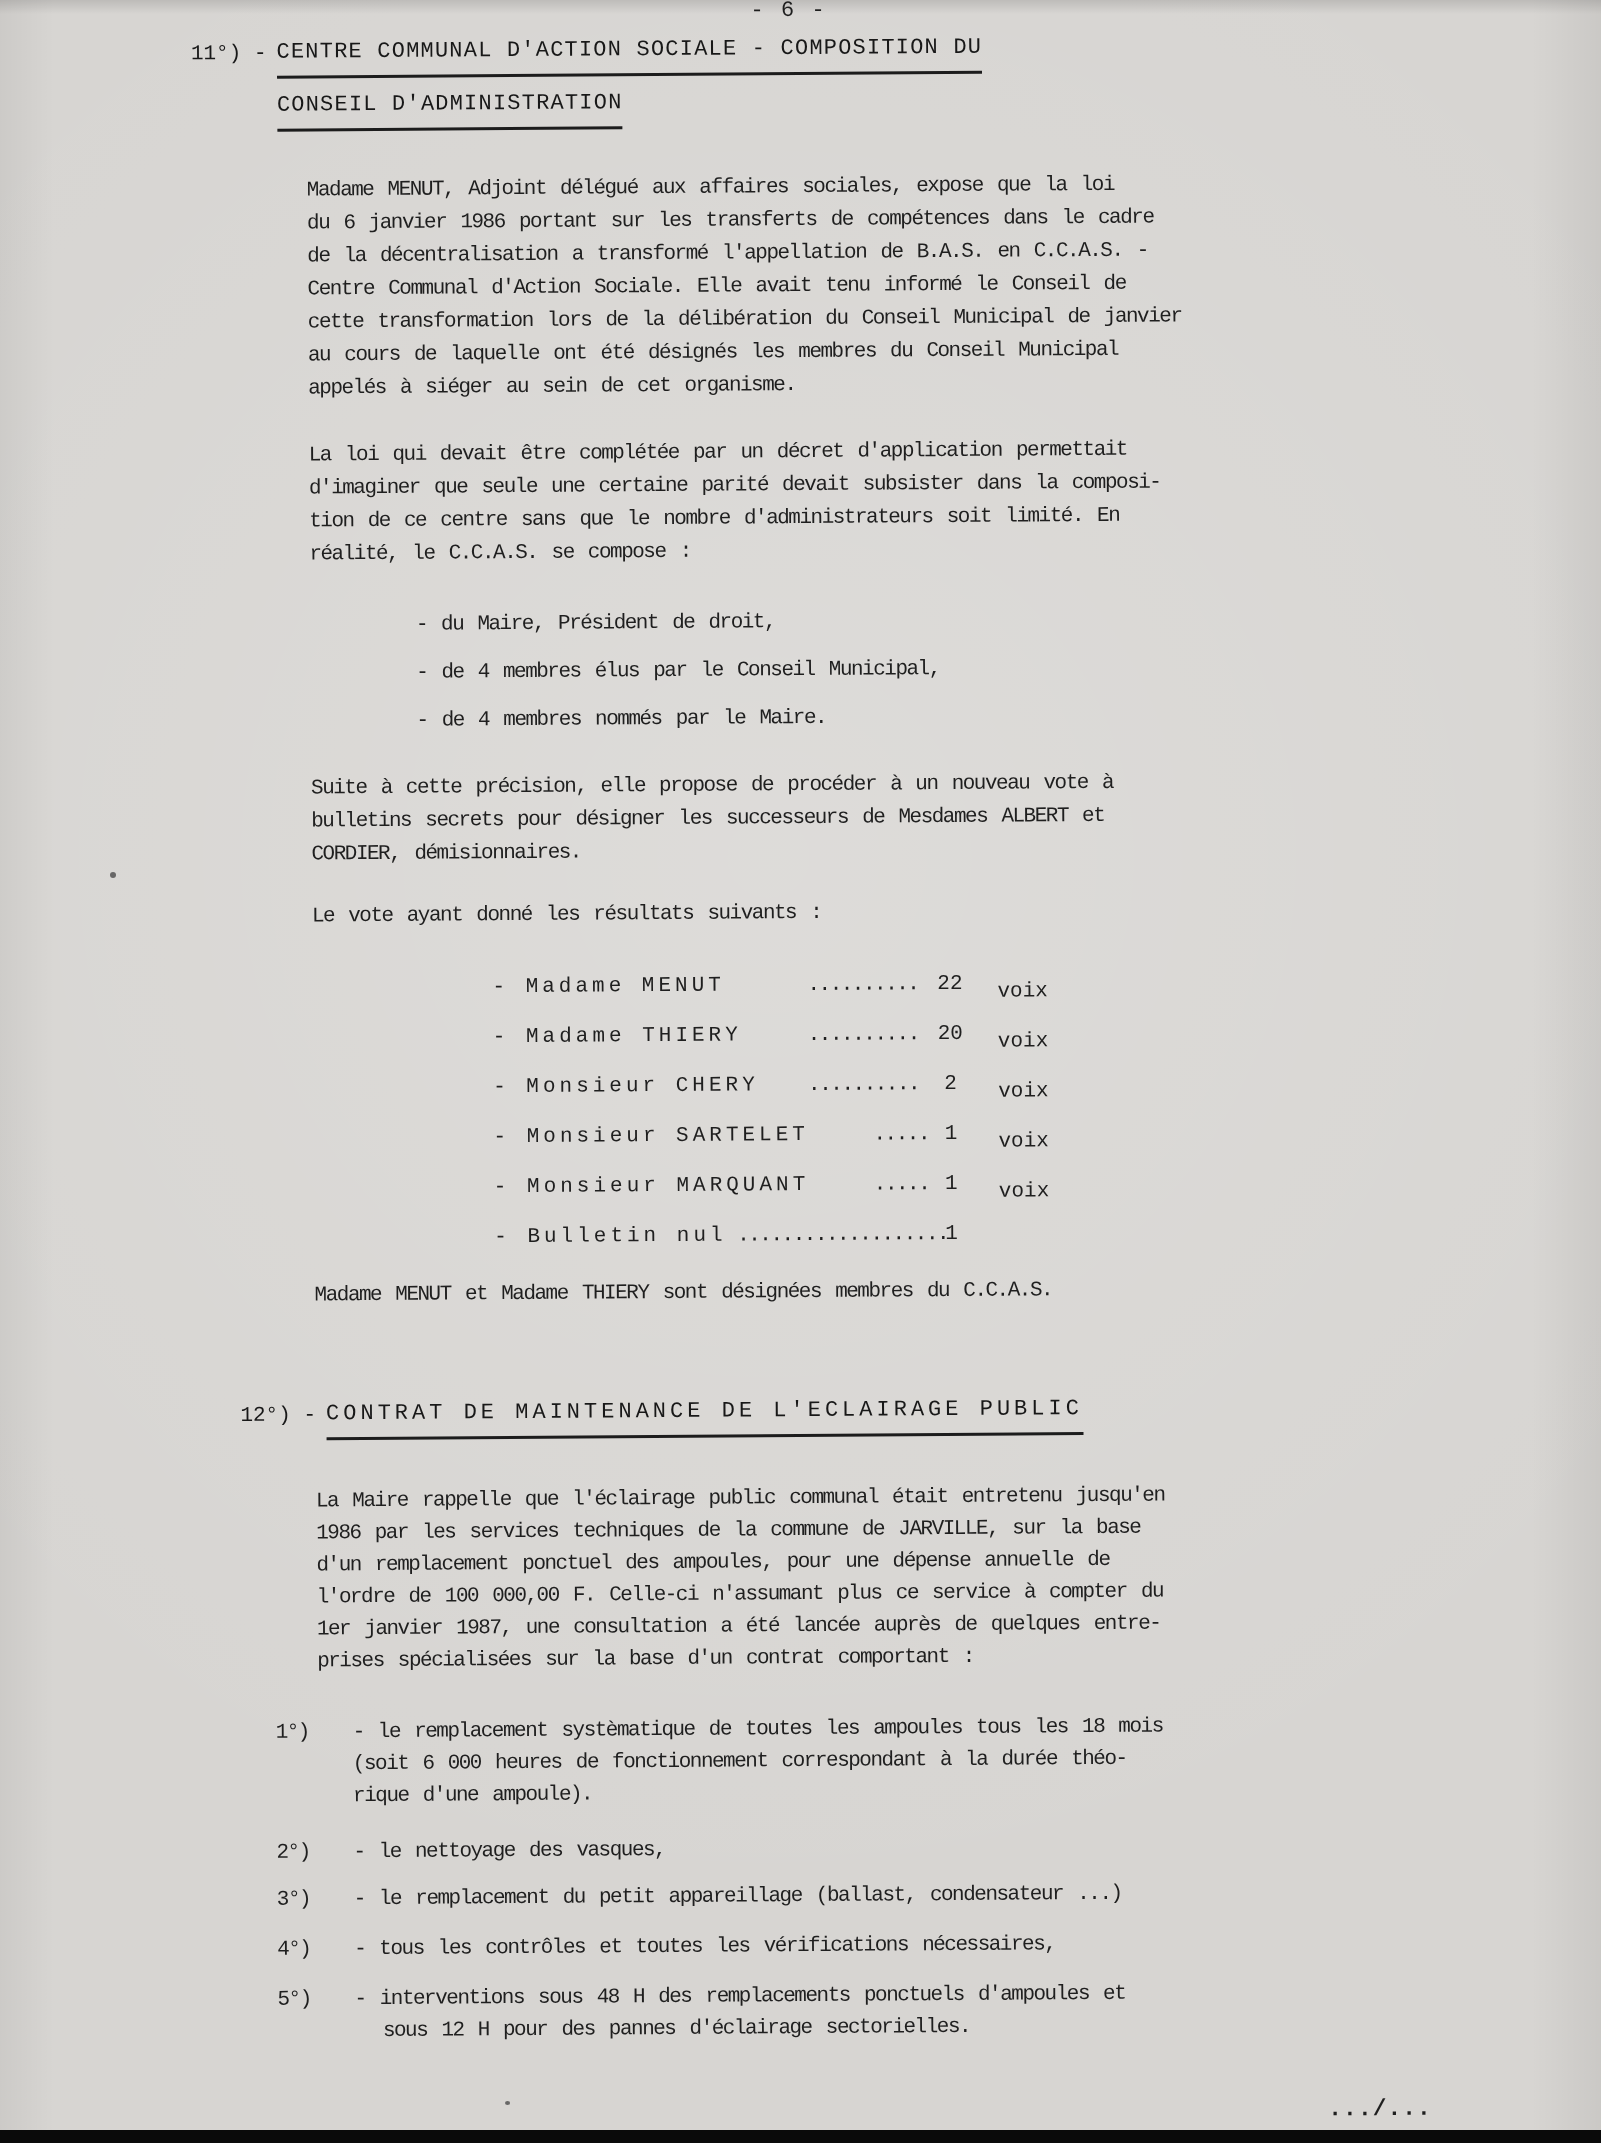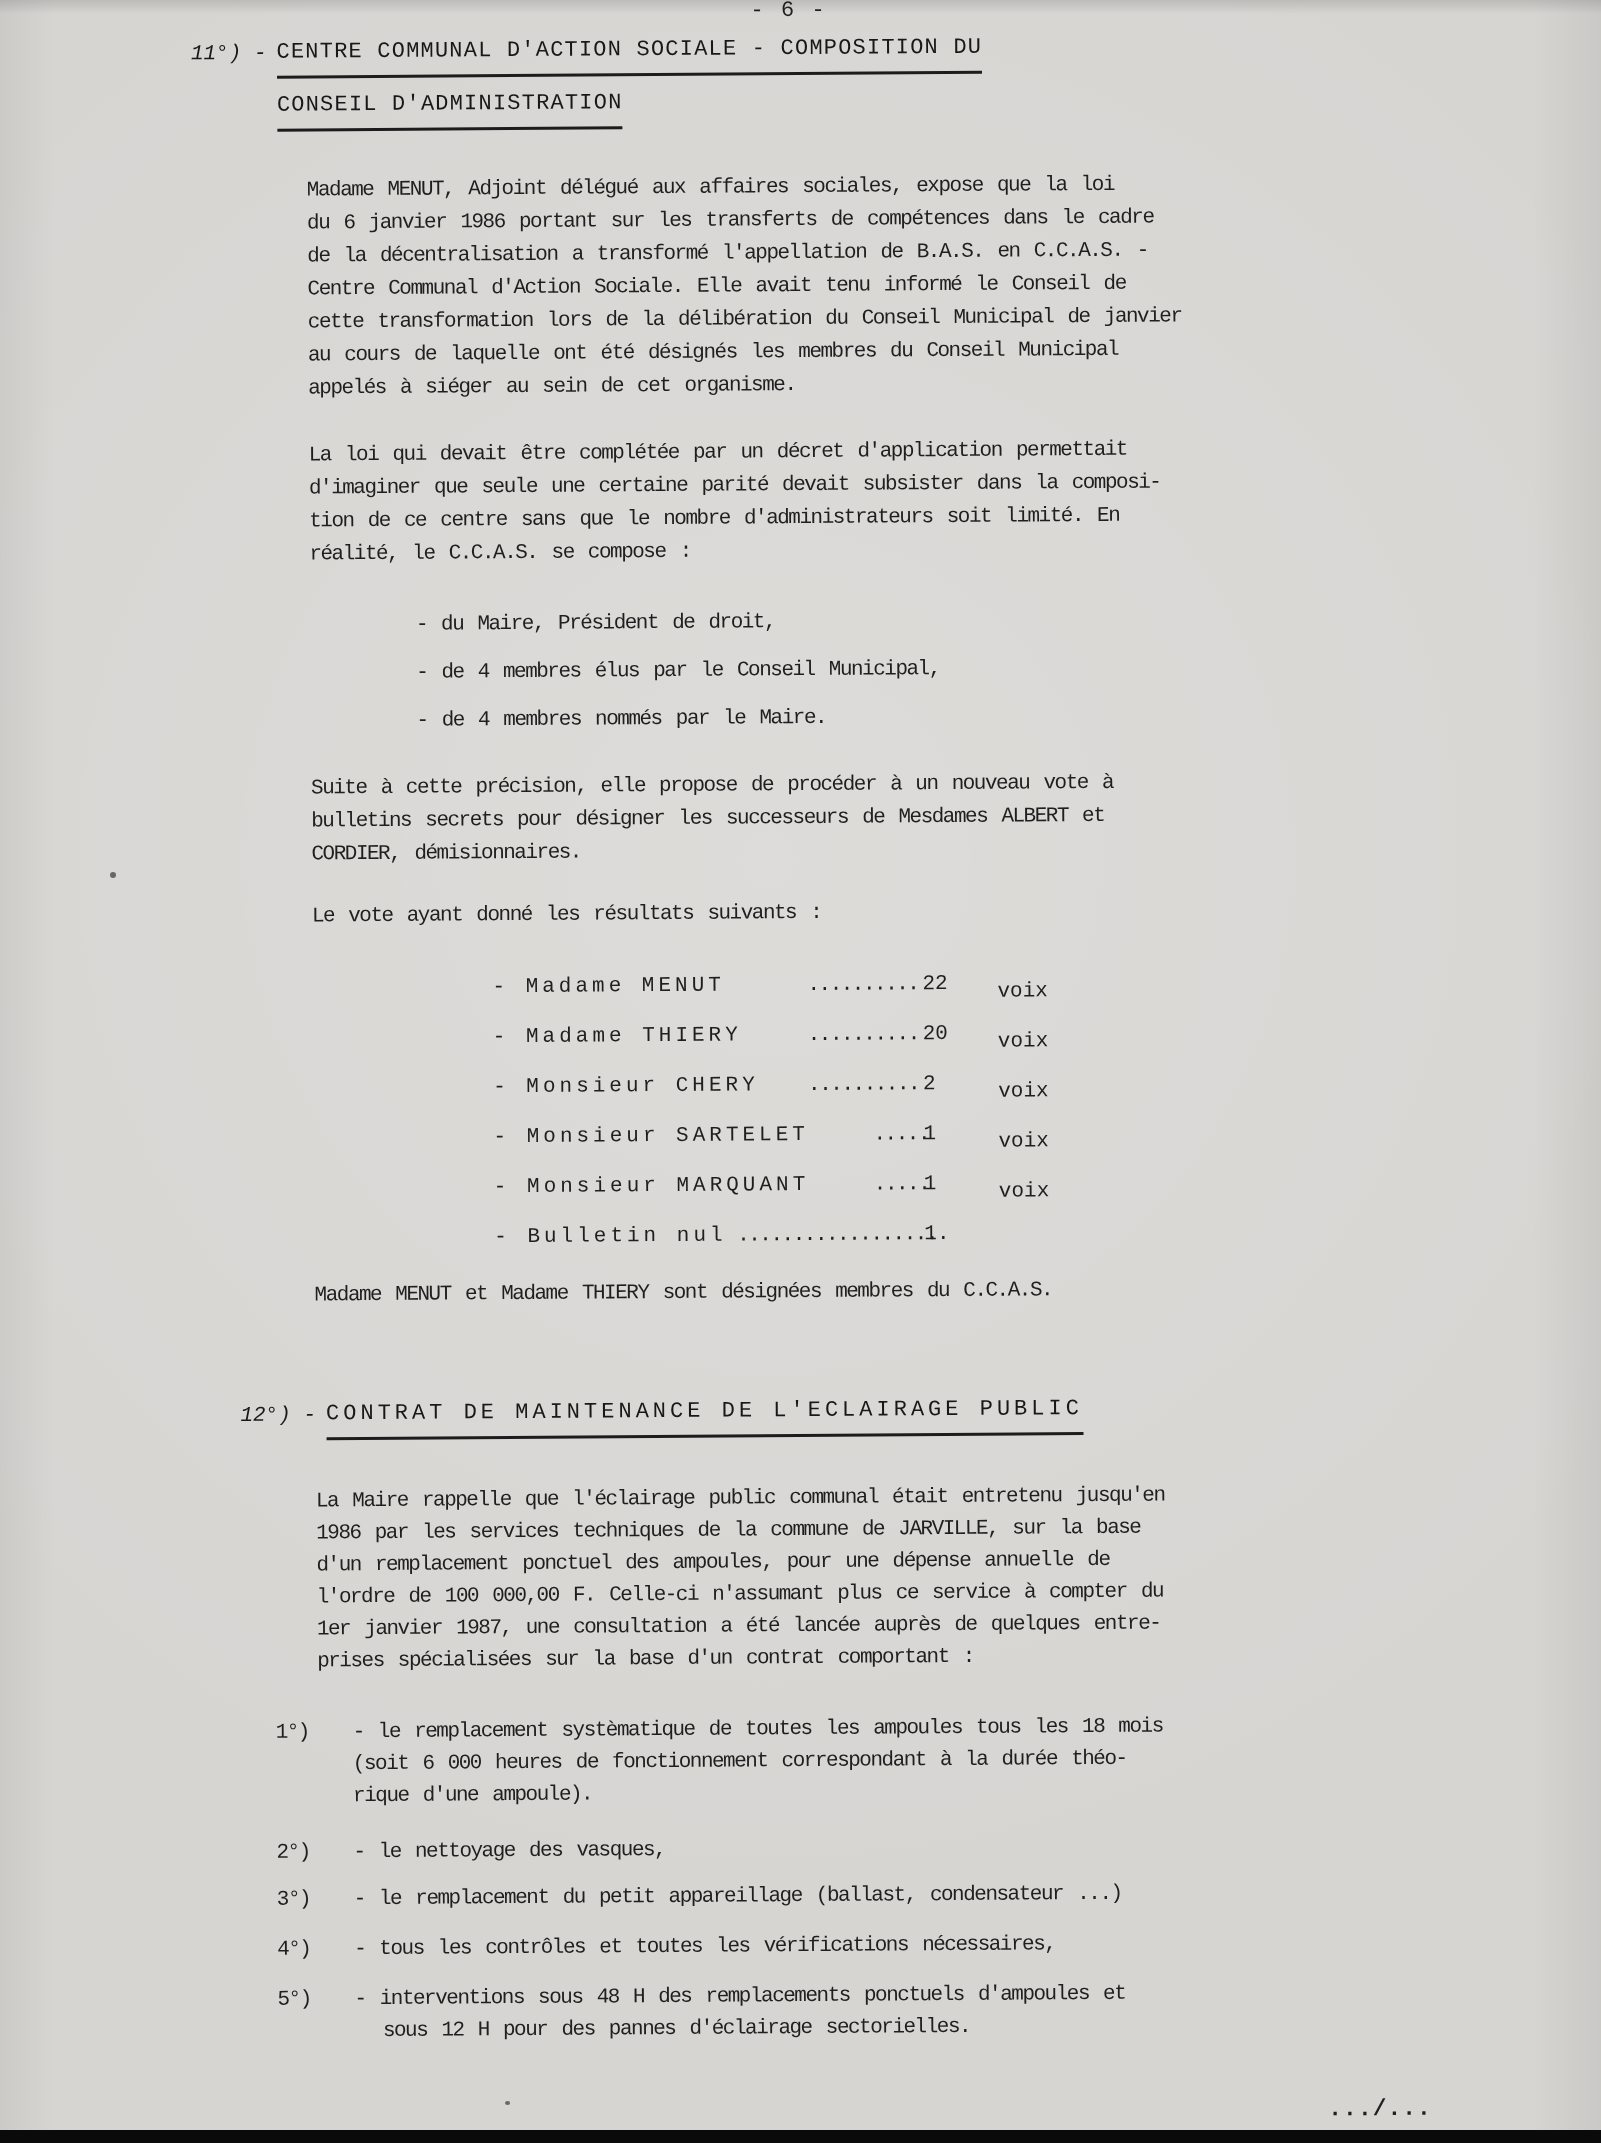--- a/index.html
+++ b/index.html
@@ -15,33 +15,33 @@
     font-family:"Liberation Mono","DejaVu Sans Mono",monospace;
   }
   .tilt{position:absolute;inset:0;transform:rotate(-0.4deg);transform-origin:50% 30%;}
   .block{position:absolute;left:310px;font-size:21px;line-height:33px;letter-spacing:-1.5px;word-spacing:3px;}
   .tline{white-space:pre;}
   .lh32{line-height:32px;}
   .members{left:416px;line-height:48px;}
   .pageno{position:absolute;left:755px;top:-2px;font-size:22px;letter-spacing:2px;}
   
   .heading{position:absolute;display:flex;gap:10px;font-size:22px;color:#181818;}
-  .hnum{font-size:21px;letter-spacing:0;white-space:pre;padding-top:2px;font-style:italic;}
+  .hnum{font-size:21px;letter-spacing:0;white-space:pre;padding-top:2px;}
   .htitles{display:flex;flex-direction:column;align-items:flex-start;}
   .htitle{display:inline-block;border-bottom:3px solid #1c1c1c;padding-bottom:10px;line-height:26px;letter-spacing:1.2px;white-space:pre;}
   .h11{left:195px;top:36px;}
   .h11 .htitle{margin-bottom:14px;}
   .h12{left:235px;top:1398px;}
   .h12 .htitle{letter-spacing:4px;}
   
   .votes{position:absolute;left:490px;top:960px;font-size:21px;letter-spacing:-1.5px;}
   .vrow{position:relative;height:50px;line-height:50px;width:640px;}
   .vname{display:inline-block;letter-spacing:4px;white-space:pre;}
   .vdots{position:absolute;left:315px;top:0;letter-spacing:-1.5px;}
-  .vcount{position:absolute;left:430px;top:0;width:55px;text-align:left;letter-spacing:0;}
+  .vcount{position:absolute;left:430px;top:0;width:55px;text-align:center;letter-spacing:0;}
   .vunit{position:absolute;left:505px;top:8px;letter-spacing:0;}
   .vrow:nth-child(4) .vdots,.vrow:nth-child(5) .vdots{left:380px;}
   .vrow:nth-child(6) .vdots{left:243px;}
   
   .citem{position:absolute;left:268px;display:flex;font-size:21px;line-height:32px;letter-spacing:-1.5px;word-spacing:3px;}
   .cnum{flex:0 0 77px;width:77px;white-space:pre;}
   .footer{position:absolute;left:1318px;top:2100px;font-size:23px;font-weight:bold;letter-spacing:1px;}
   .bottom-bar{position:absolute;left:0;right:0;bottom:0;height:13px;background:#0a0a0a;}
   .speck{position:absolute;background:#4b4b4b;border-radius:50%;opacity:.8;}
   .s1{left:110px;top:872px;width:6px;height:6px;}

